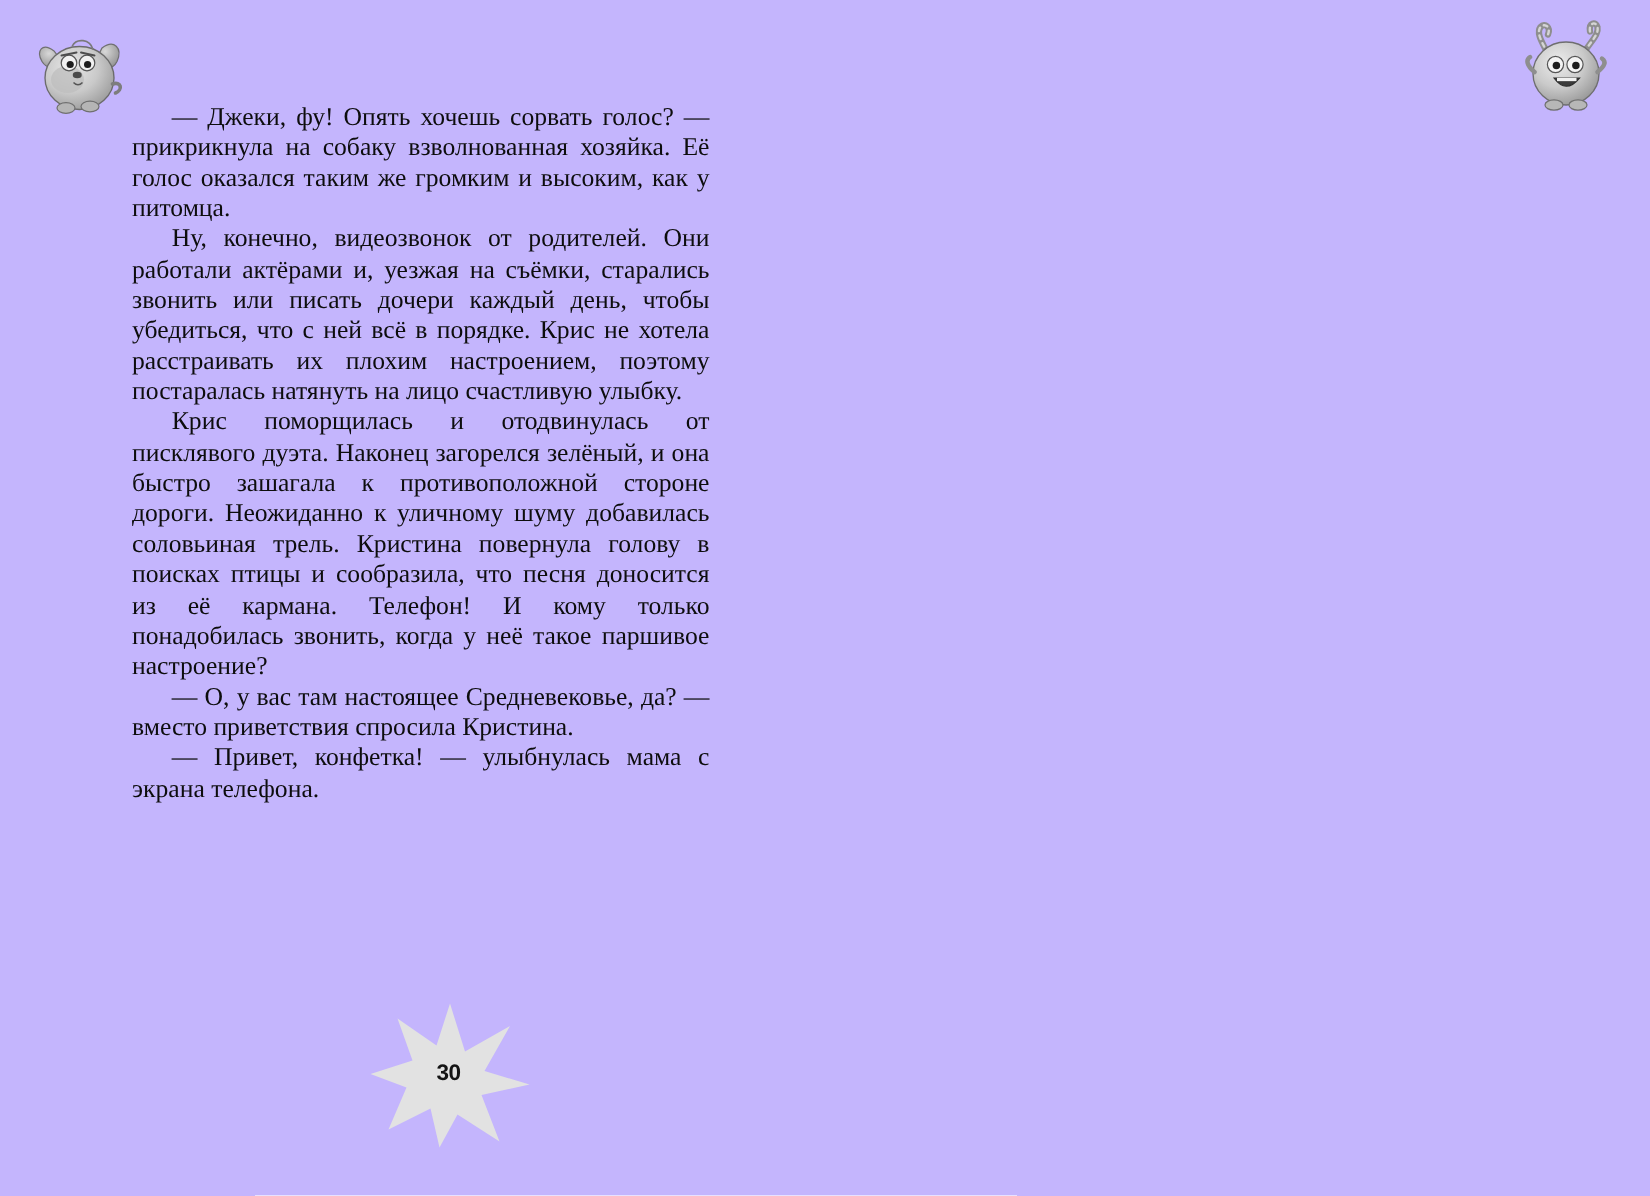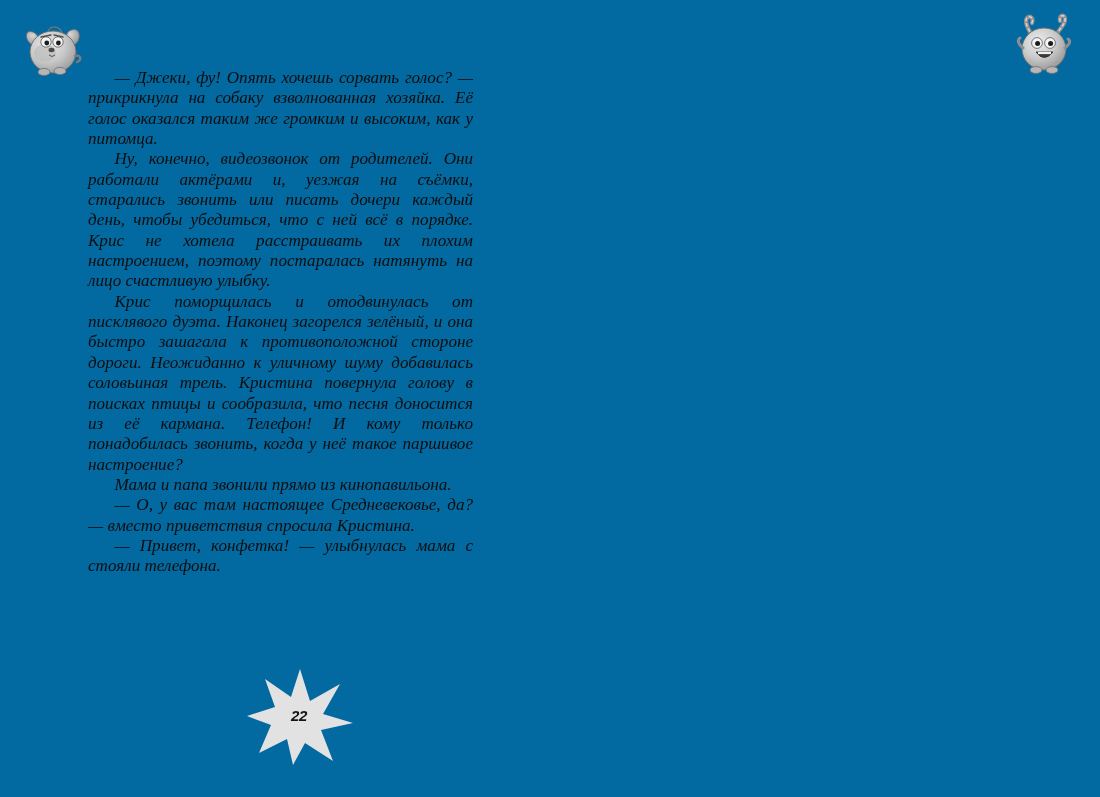--- a/index.html
+++ b/index.html
@@ -23,22 +23,21 @@
     width: 1100px;
     height: 797px;
     background: #ffffff;
   }
 
   .page {
     position: absolute;
     top: 0;
     width: 550px;
     height: 797px;
-    background: #0369a1;
-    font-style: italic;
+    background: #c4b5fd;
   }
   .page-left  { left: 0; }
   .page-right { left: 550px; }
 
   
   .mascot {
     position: absolute;
     width: 72px;
     height: 68px;
     pointer-events: none;
@@ -148,30 +147,29 @@
         <ellipse cx="42" cy="59" rx="6" ry="3.6" fill="#b5b5b5" stroke="#6f6f6f" stroke-width="0.8"></ellipse>
 
         <path d="M57 44 C63 42, 64 48, 59 50" fill="none" stroke="#7d7d7d" stroke-width="2.4" stroke-linecap="round"></path>
       </svg>
     </div>
 
     <div class="column column-left">
       <p>— Джеки, фу! Опять хочешь сорвать голос? — прикрикнула на собаку взволнованная хозяйка. Её голос оказался таким же громким и высоким, как у питомца.</p>
       <p>Ну, конечно, видеозвонок от родителей. Они работали актёрами и, уезжая на съёмки, старались звонить или писать дочери каждый день, чтобы убедиться, что с ней всё в порядке. Крис не хотела расстраивать их плохим настроением, поэтому постаралась натянуть на лицо счастливую улыбку.</p>
       <p>Крис поморщилась и отодвинулась от писклявого дуэта. Наконец загорелся зелёный, и она быстро зашагала к противоположной стороне дороги. Неожиданно к уличному шуму добавилась соловьиная трель. Кристина повернула голову в поисках птицы и сообразила, что песня доносится из её кармана. Телефон! И кому только понадобилась звонить, когда у неё такое паршивое настроение?</p>
-      <p>Мама и папа звонили прямо из кинопавильона.</p>
       <p>— О, у вас там настоящее Средневековье, да? — вместо приветствия спросила Кристина.</p>
-      <p>— Привет, конфетка! — улыбнулась мама с стояли телефона.</p>
+      <p>— Привет, конфетка! — улыбнулась мама с экрана телефона.</p>
     </div>
 
     <div class="folio folio-left">
       <svg viewBox="0 0 110 104" xmlns="http://www.w3.org/2000/svg" aria-hidden="true">
         <polygon points="55,4 65,36 95,19 78,49 108,58 76,65 88,96 60,78 48,100 42,74 14,88 26,60 2,51 30,42 20,14 46,32" fill="#e2e2e2"></polygon>
       </svg>
-      <div class="folio-num">22</div>
+      <div class="folio-num">30</div>
     </div>
 
   </div>
 
   <div class="page page-right">
 
     
 
     
 

